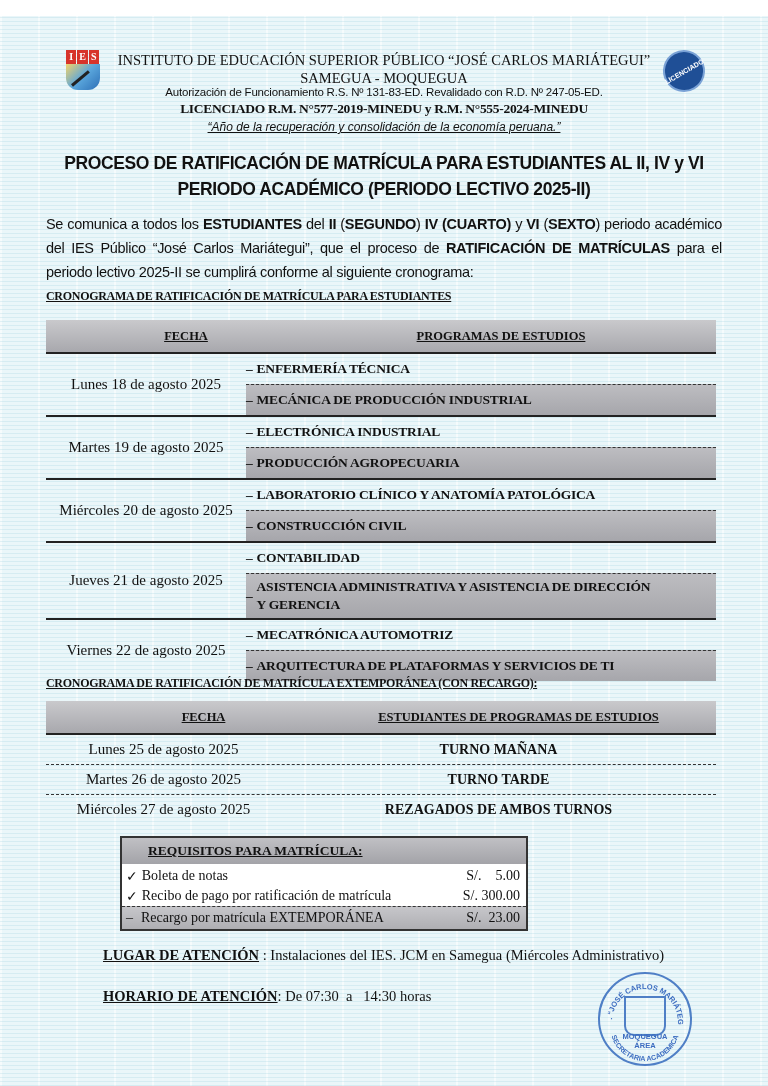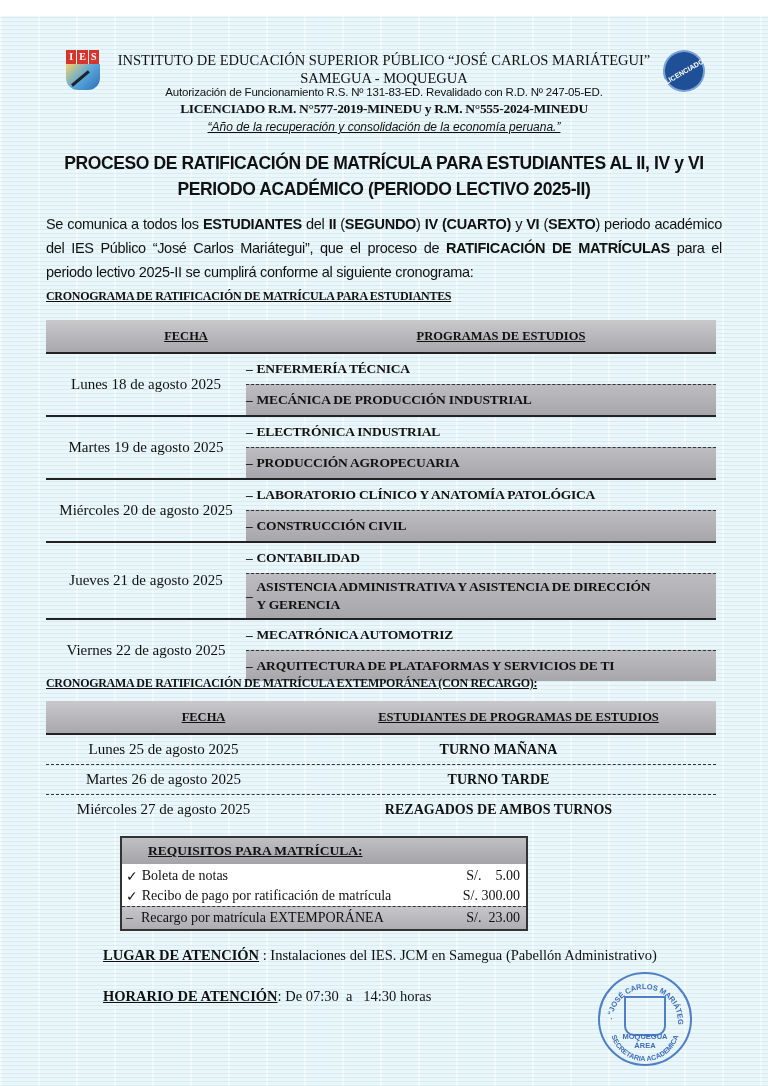--- a/index.html
+++ b/index.html
@@ -221,21 +221,21 @@
     </div>
     <div class="req-row last">
       <span style="margin-right:8px;">–</span>
       <span class="lbl">Recargo por matrícula EXTEMPORÁNEA</span>
       <span class="amt">S/.  23.00</span>
     </div>
   </div>
 </div>
 
 <div class="info" style="top:947px;">
-  <span class="k">LUGAR DE ATENCIÓN</span><span style="white-space:pre;"> : Instalaciones del IES. JCM en Samegua (Pabellón Administrativo)</span>
+  <span class="k">LUGAR DE ATENCIÓN</span><span style="white-space:pre;"> : Instalaciones del IES. JCM en Samegua (Miércoles Administrativo)</span>
 </div>
 
 <div class="info" style="top:988px;">
   <span class="k">HORARIO DE ATENCIÓN</span><span style="white-space:pre;">: De 07:30  a   14:30 horas</span>
 </div>
 
 <div class="stamp">
   <svg class="arc" viewBox="0 0 90 90">
     <defs>
       <path id="arcTop" d="M 12 48 A 33 33 0 0 1 78 48"></path>

